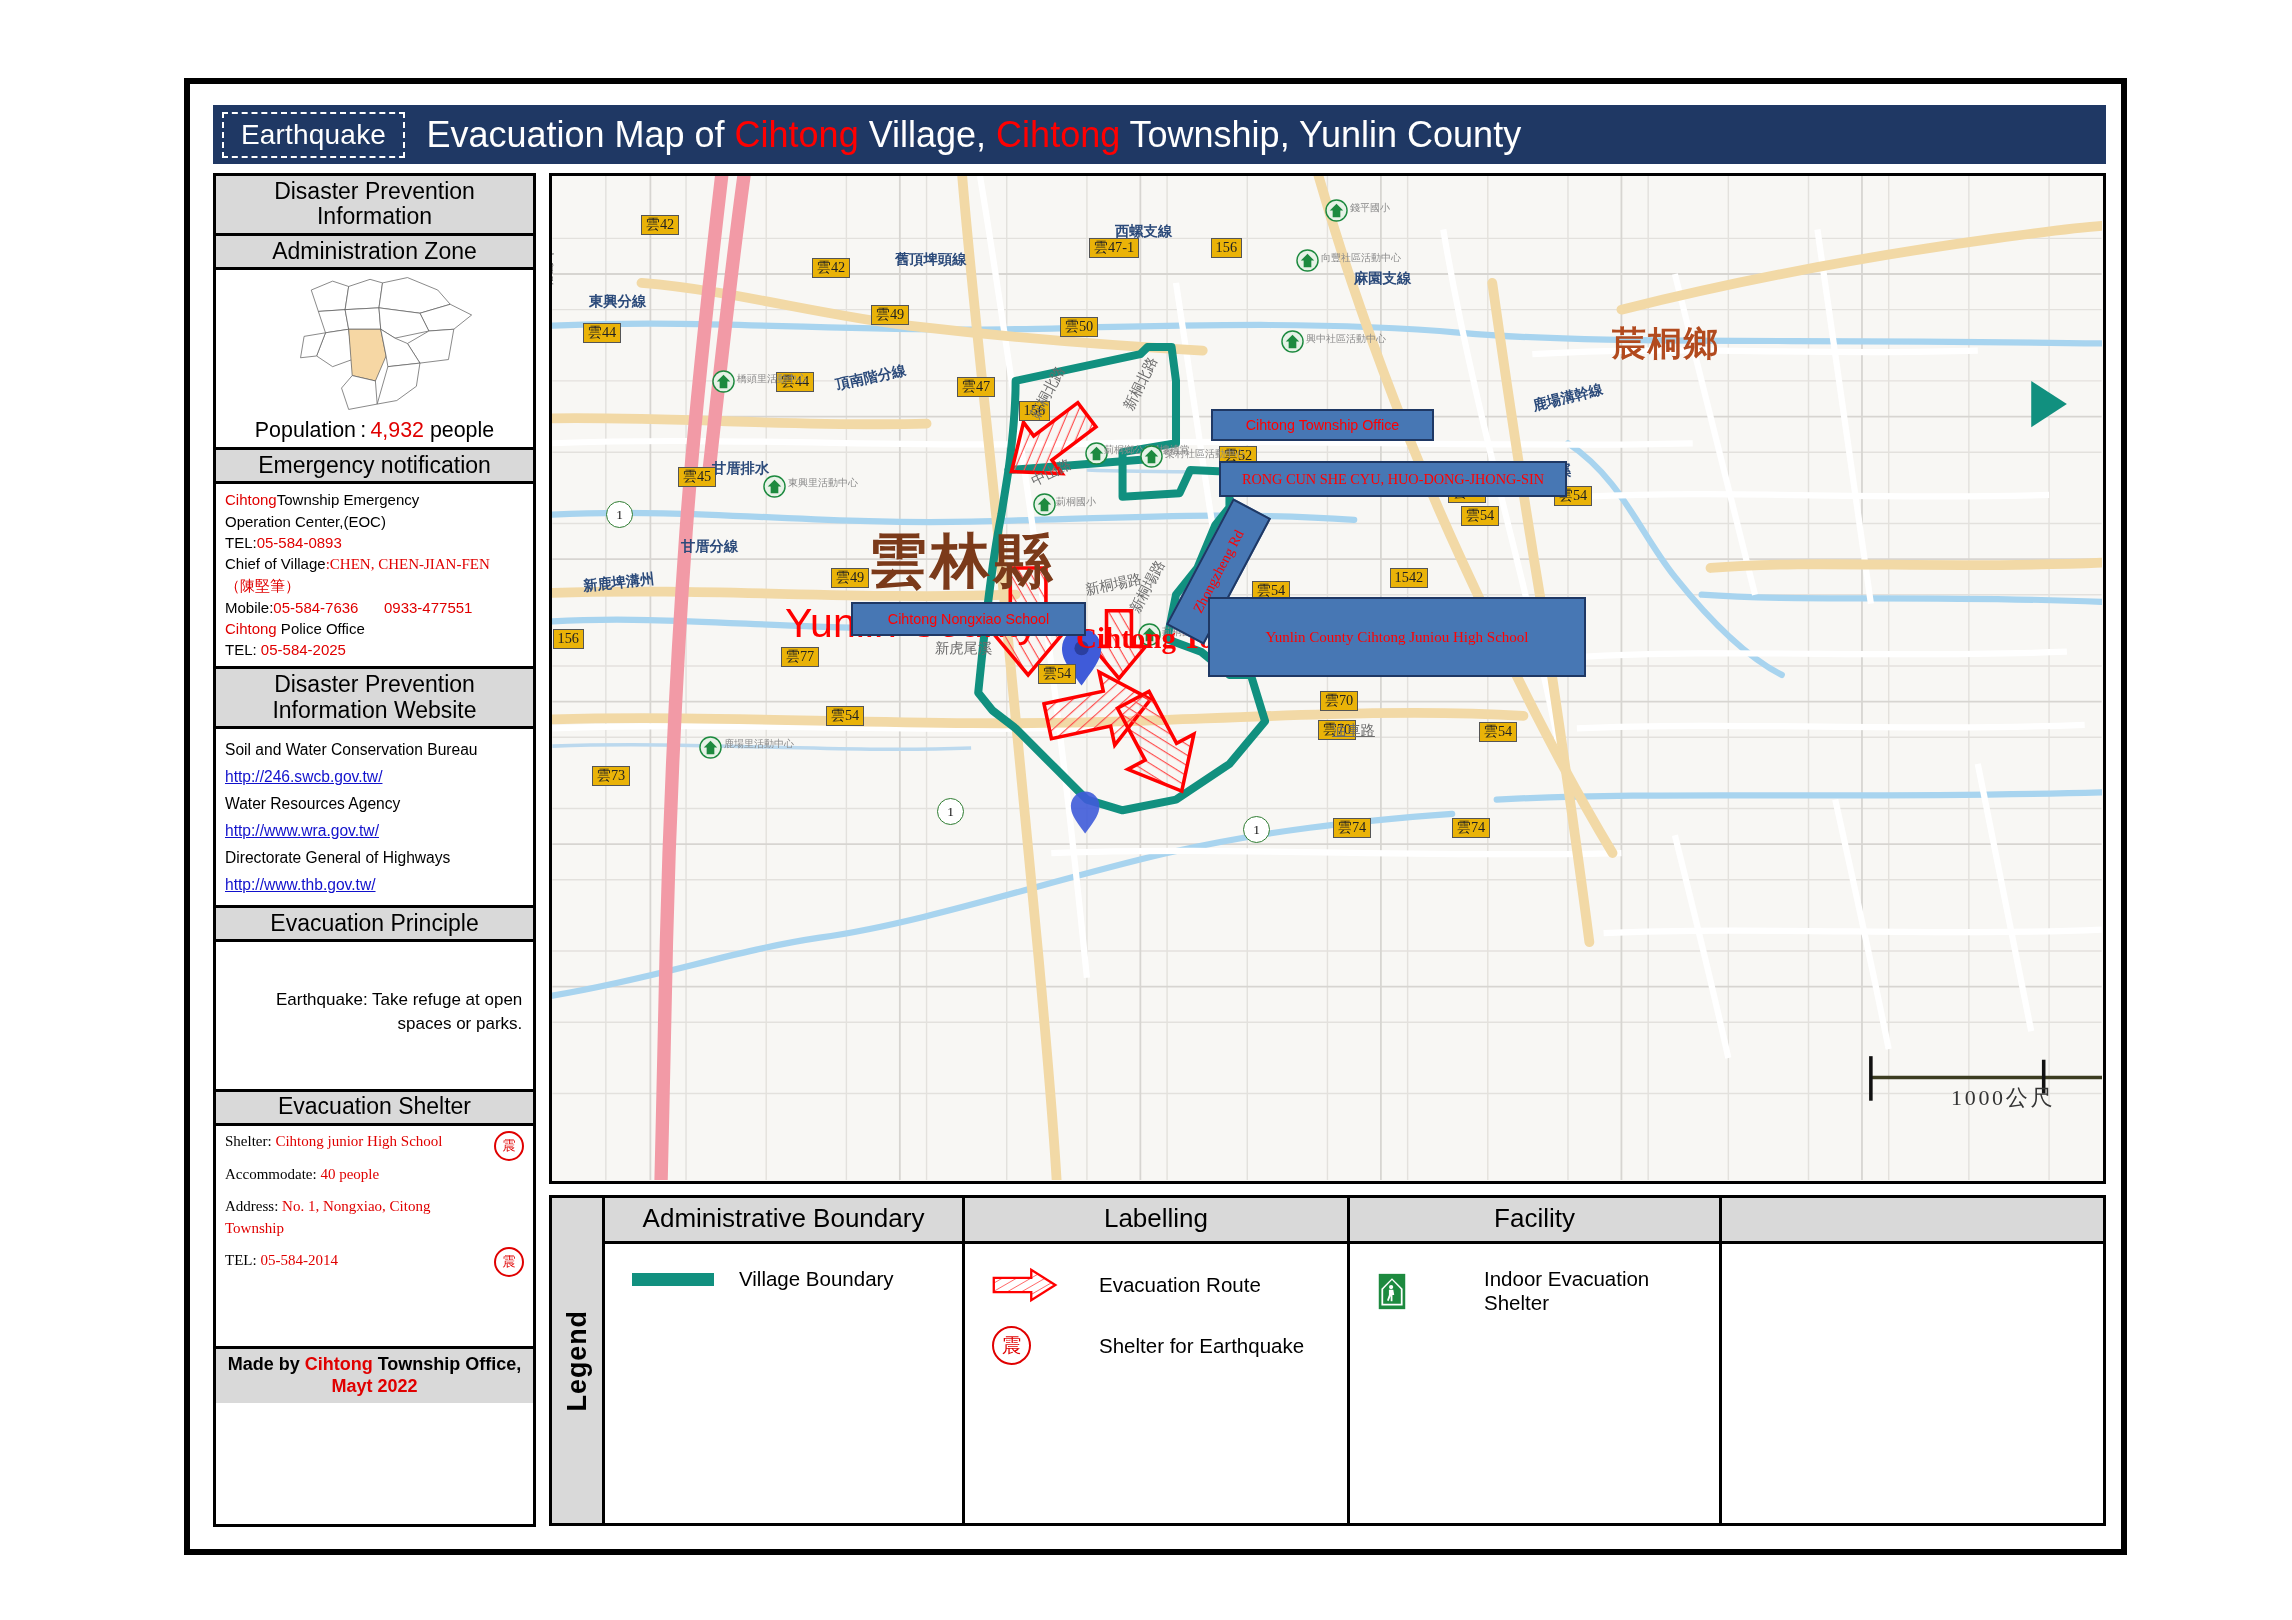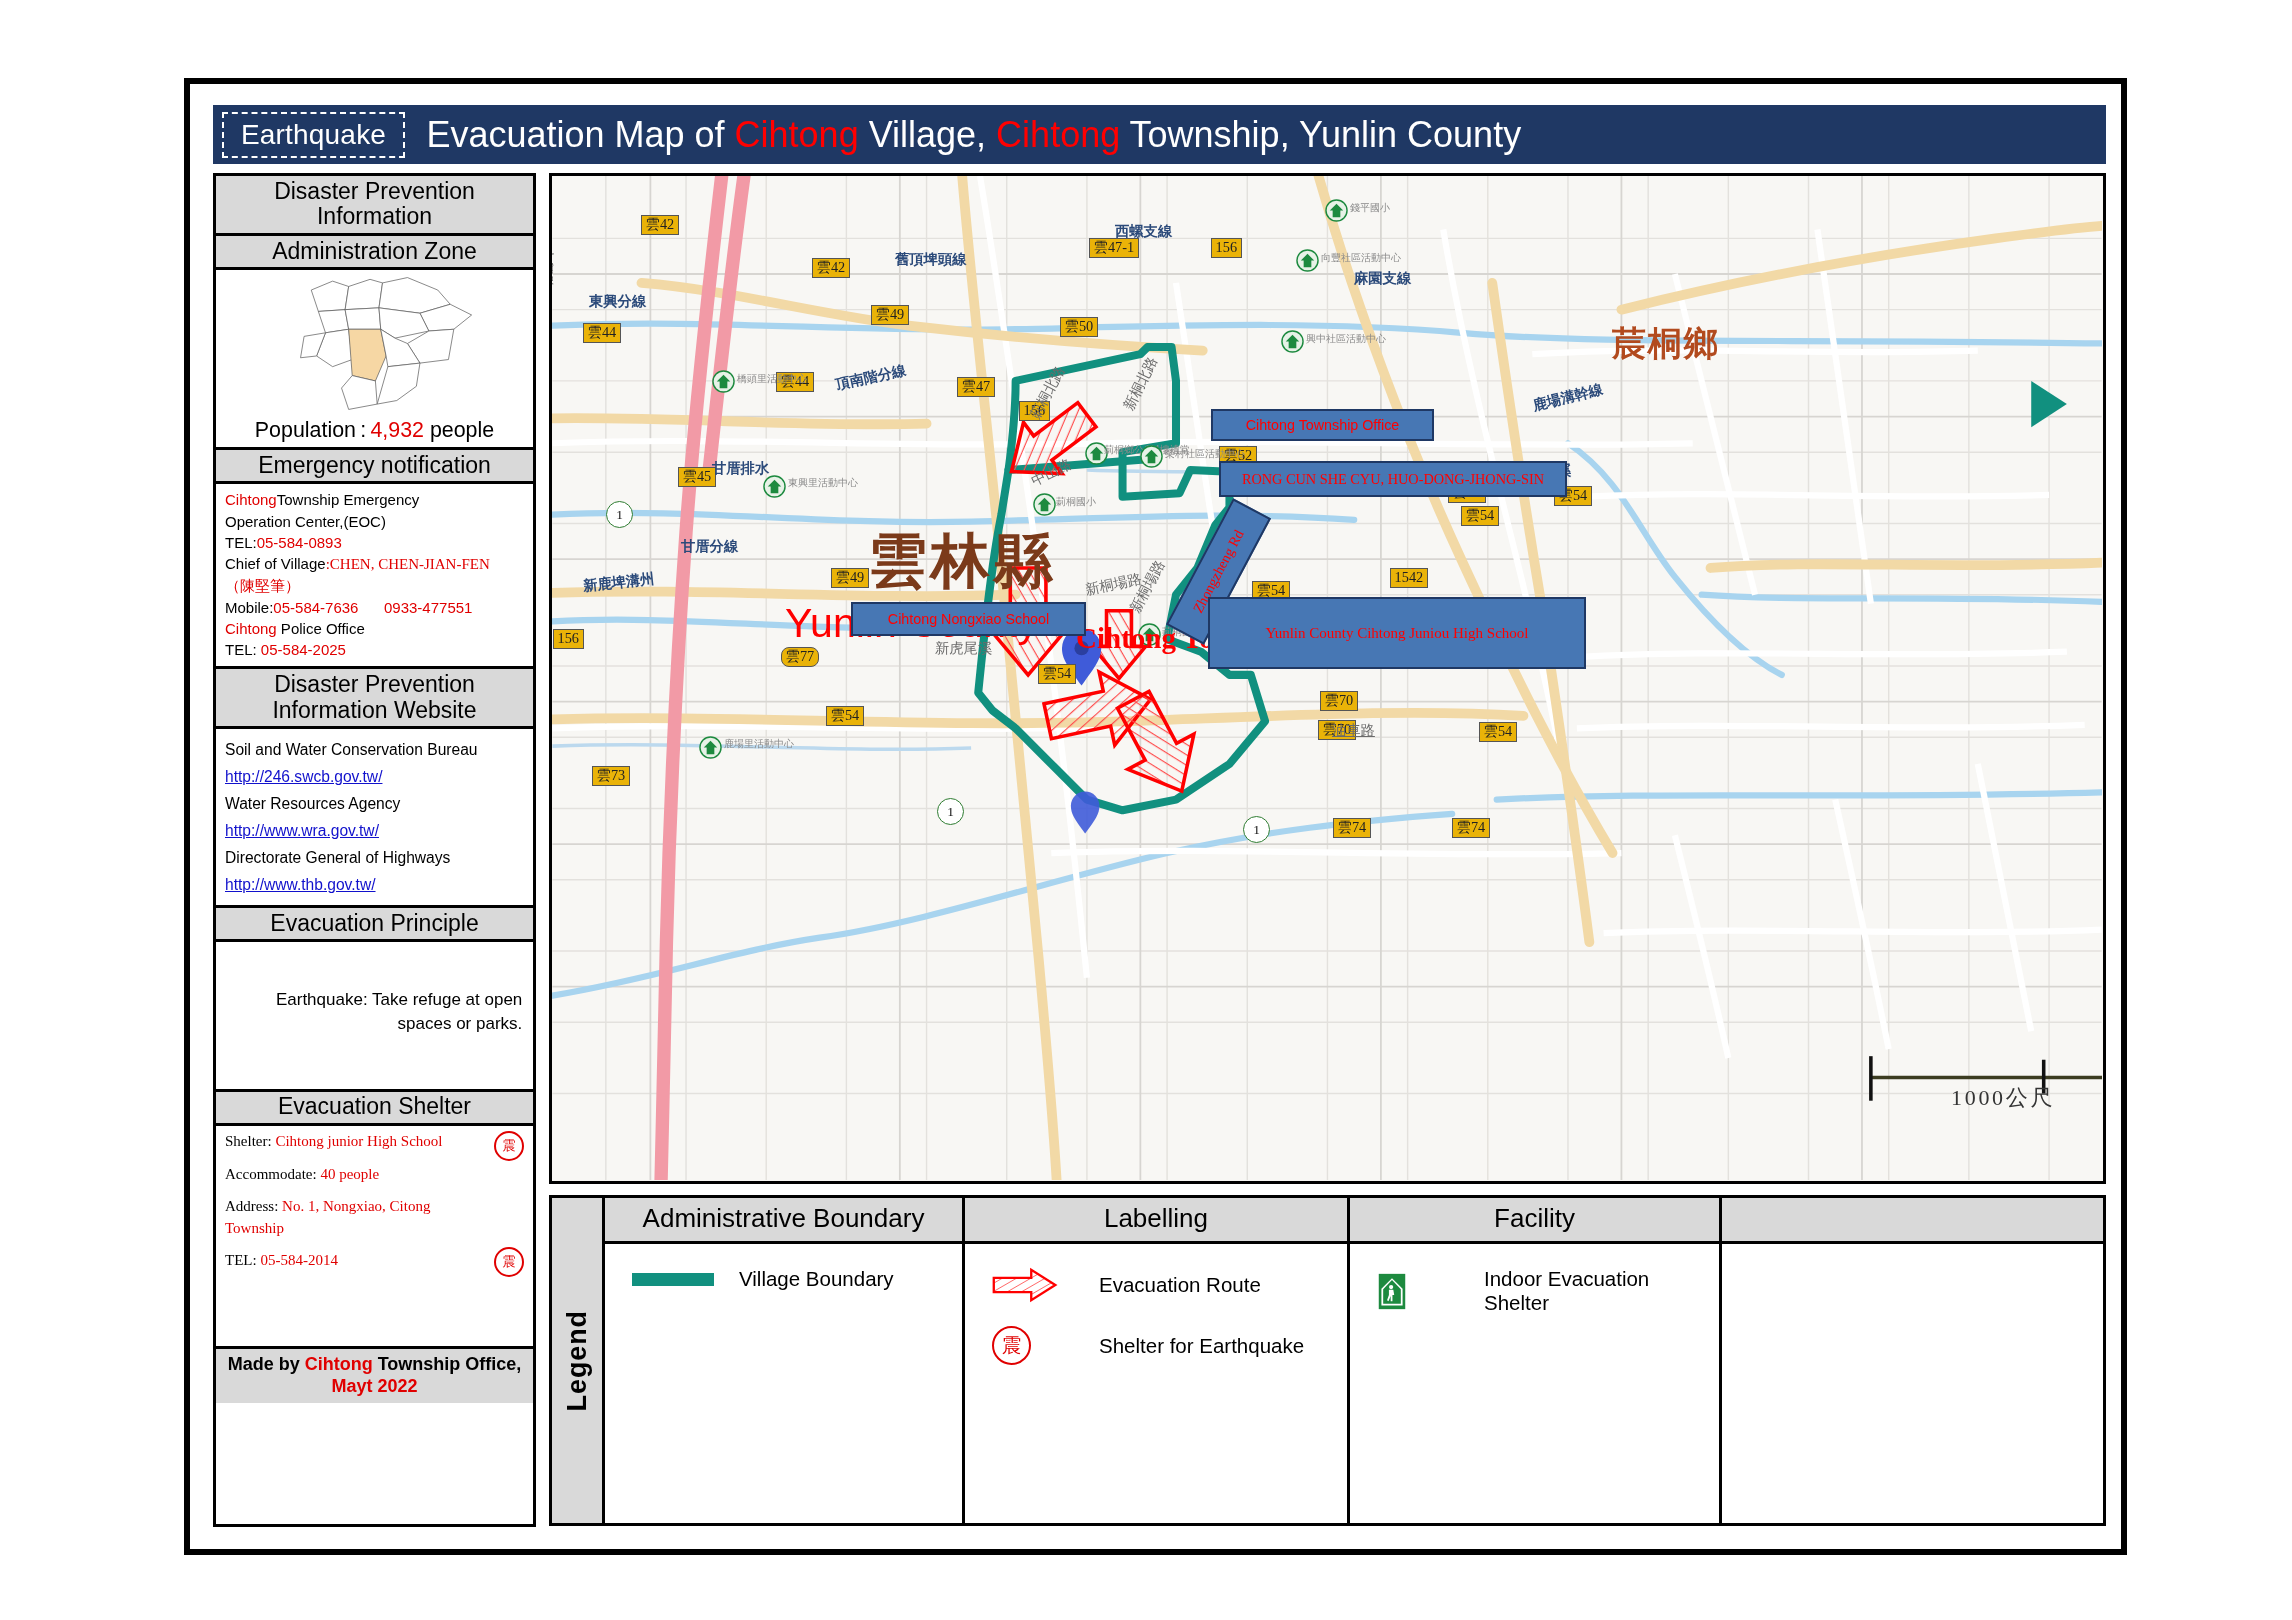--- a/index.html
+++ b/index.html
@@ -463,21 +463,21 @@
       <div class="shield" style="left:126px;  top:291px;">雲45</div>
       <div class="shield" style="left:319px;  top:129px;">雲49</div>
       <div class="shield" style="left:279px;  top:392px;">雲49</div>
       <div class="shield" style="left:508px;  top:141px;">雲50</div>
       <div class="shield" style="left:405px;  top:201px;">雲47</div>
       <div class="shield" style="left:537px;  top:62px;">雲47-1</div>
       <div class="shield" style="left:667px;  top:270px;">雲52</div>
       <div class="shield" style="left:486px;  top:488px;">雲54</div>
       <div class="shield" style="left:274px;  top:530px;">雲54</div>
       <div class="shield" style="left:40px;   top:590px;">雲73</div>
-      <div class="shield" style="left:229px;  top:471px;border-radius:8px;">雲77</div>
+      <div class="shield" style="left:229px;  top:471px;">雲77</div>
       <div class="shield" style="left:781px;  top:642px;">雲74</div>
       <div class="shield" style="left:766px;  top:544px;">雲70</div>
       <div class="shield" style="left:838px;  top:392px;">1542</div>
       <div class="shield" style="left:909px; top:330px;">雲54</div>
       <div class="shield" style="left:700px;  top:405px;">雲54</div>
       <div class="shield" style="left:927px; top:546px;">雲54</div>
       <div class="shield" style="left:659px;  top:62px;">156</div>
       <div class="shield" style="left:467px;  top:225px;">156</div>
       <div class="shield" style="left:0.9px;    top:453px;">156</div>
       <div class="shield" style="left:896px; top:307px;">雲54</div>
@@ -581,21 +581,21 @@
       <div class="callout sans" style="left:659px; top:233px; width:223px; height:32px;">
         <span>Cihtong Township Office</span>
       </div>
       <div class="callout" style="left:667px; top:285px; width:348px; height:36px;">
         <span>RONG CUN SHE CYU, HUO-DONG-JHONG-SIN</span>
       </div>
       <div class="callout" style="left:595px; top:374px; width:143px; height:43px;
                   transform:rotate(-62deg); transform-origin:center;">
         <span>Zhongzheng Rd</span>
       </div>
-      <div class="callout" style="left:656px; top:421px; width:378px; height:72px; font-size:15px;">
+      <div class="callout" style="left:656px; top:421px; width:378px; height:80px; font-size:15px;">
         <span>Yunlin County Cihtong Juniou High School</span>
       </div>
 
       <div class="maplabel" style="left:1399px; top:907px; font-size:22px; color:#333; letter-spacing:2.7px;
                   font-family:'Liberation Serif',serif;">1000公尺</div>
     </div>
 
     <div id="legend">
       <div id="legend-title">
         <span>Legend</span>

